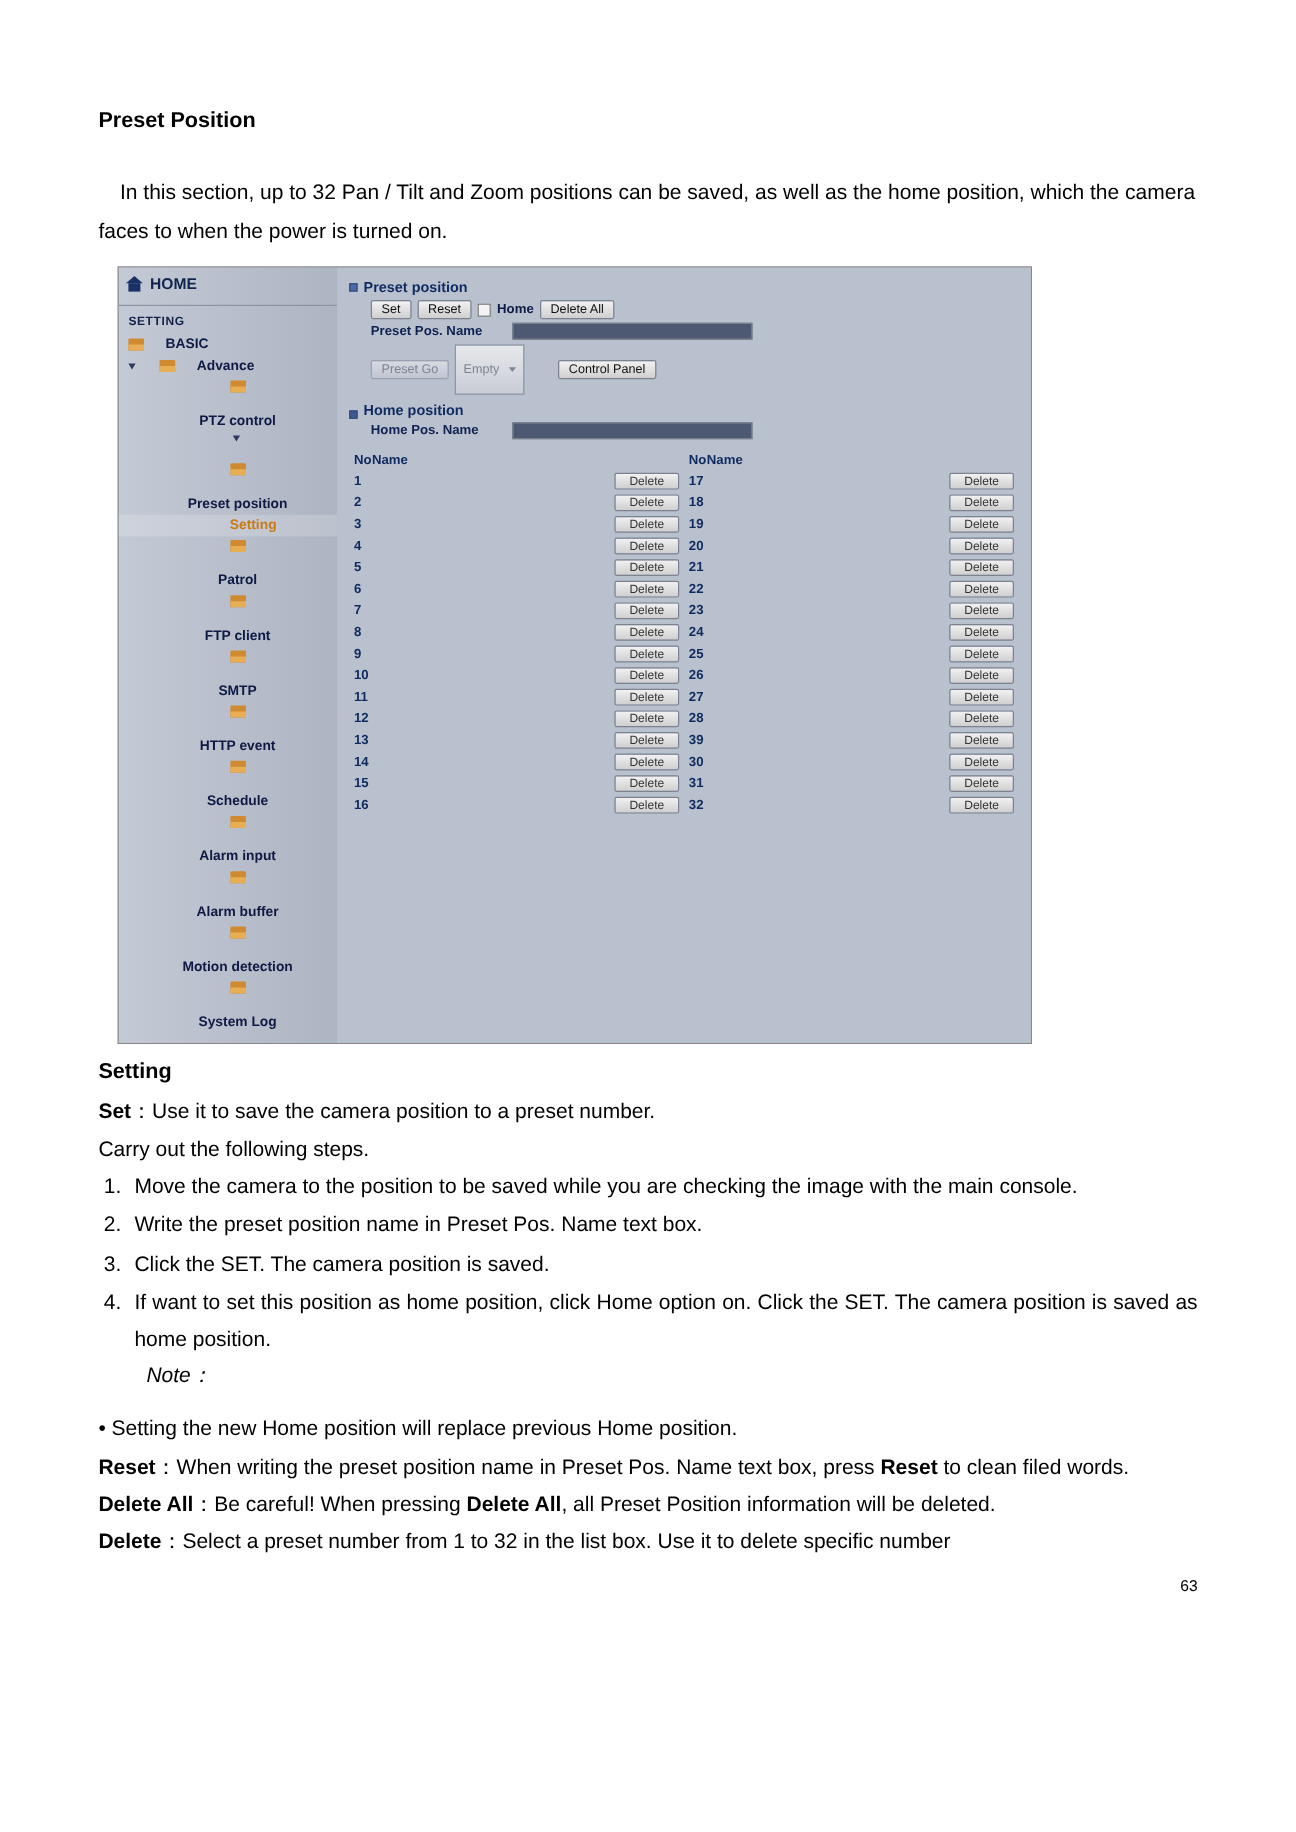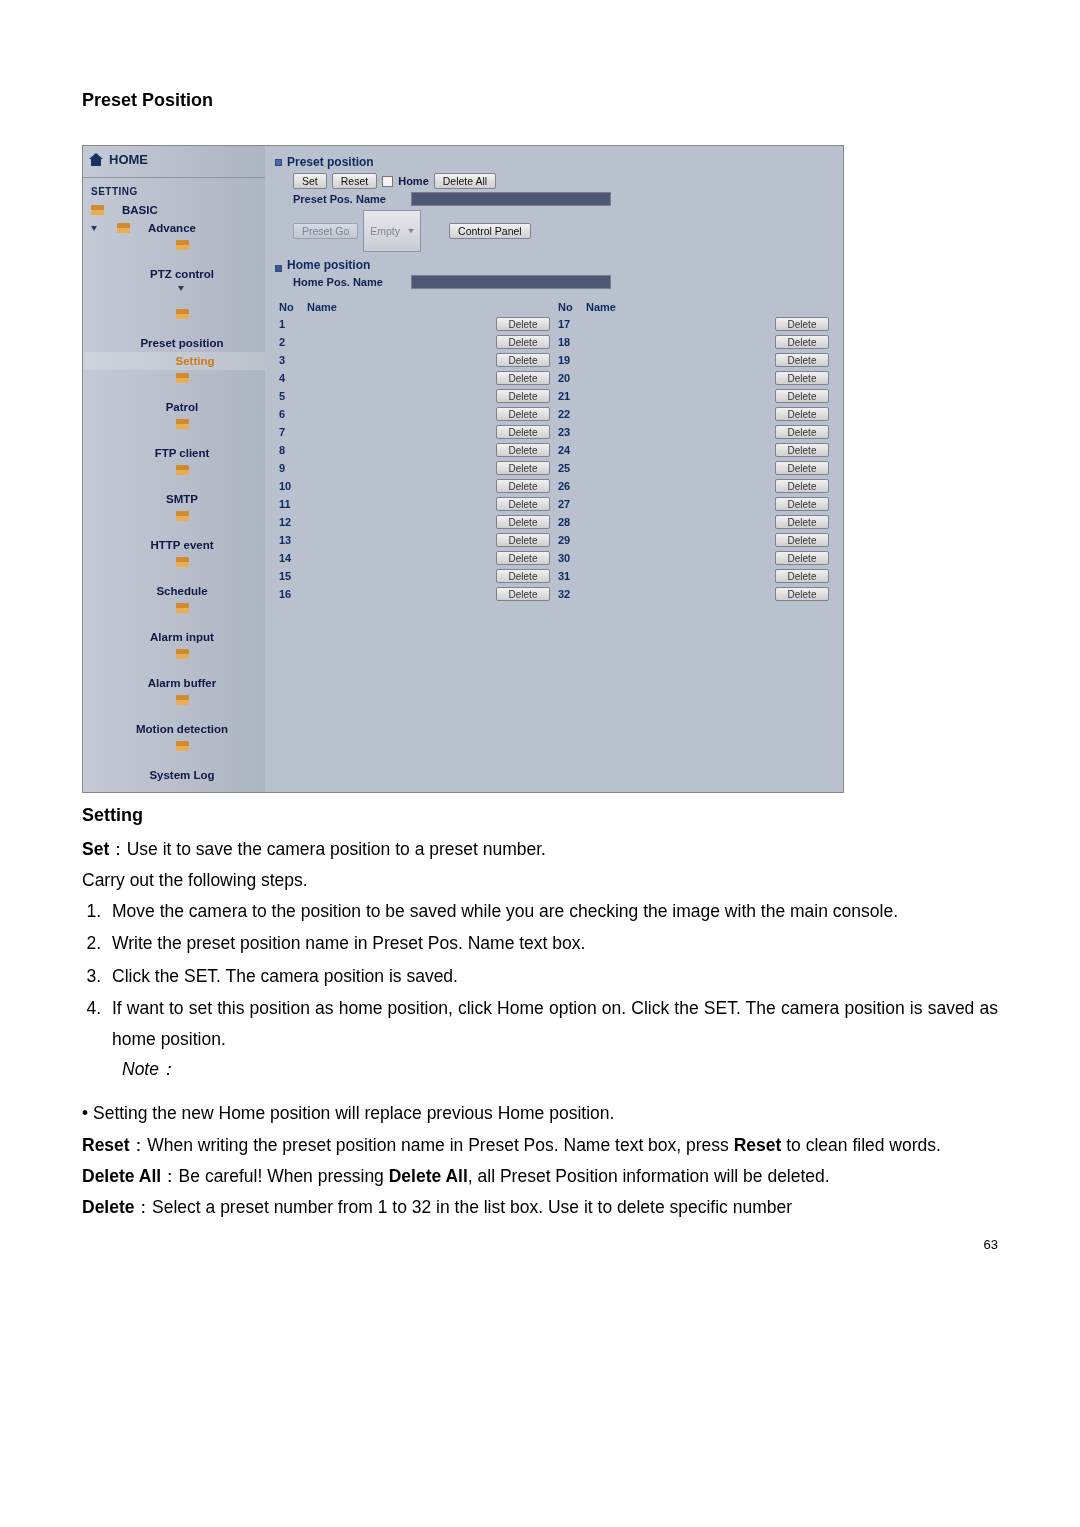--- a/index.html
+++ b/index.html
@@ -54,21 +54,21 @@
       margin-left: 40px;
     }
     .page-num {
       text-align: right;
       font-size: 13px;
       margin-top: 14px;
     }
     
     .shot {
       width: 760px;
-      margin: 6px 0 10px 0;
+      margin: 6px 0 10px 16px;
       border: 1px solid #888;
       display: flex;
       font-size: 11px;
       background: #b9c0ce;
       position: relative;
     }
     .shot * { box-sizing: border-box; }
     .sidebar {
       width: 182px;
       background: linear-gradient(to right, #c3c9d5 0%, #aeb5c2 100%);
@@ -239,21 +239,21 @@
     .preset-col {
       flex: 1;
     }
     .preset-head {
       display: flex;
       padding: 2px 4px;
       color: #0f2a5f;
       font-weight: bold;
       font-size: 11px;
     }
-    .col-no { width: 28px; }
+    .col-no { width: 15px; }
     .col-name { flex: 1; }
     .col-act { width: 56px; }
     .preset-row {
       display: flex;
       align-items: center;
       padding: 0px 4px;
       height: 18px;
     }
     .preset-row .rn {
       width: 28px;
@@ -277,20 +277,21 @@
       line-height: 13px;
     }
   </style>
 </head>
 <body>
 
 <div class="page">
 
   <div class="section-title">Preset Position</div>
 
+  <p class="intro">In this section, up to 32 Pan / Tilt and Zoom positions can be saved, as well as the home position, which the camera faces to when the power is turned on.</p>
 
   <div class="shot">
 
     <div class="sidebar">
       <div class="home-row">
         <span class="home-icon"></span>
         <span>HOME</span>
       </div>
       <div class="section-head">SETTING</div>
       <div class="nav-item">
@@ -531,21 +532,21 @@
               <span class="rn">27</span>
               <span class="pn"></span>
               <span class="del">Delete</span>
             </div>
             <div class="preset-row">
               <span class="rn">28</span>
               <span class="pn"></span>
               <span class="del">Delete</span>
             </div>
             <div class="preset-row">
-              <span class="rn">29</span>
+              <span class="rn">39</span>
               <span class="pn"></span>
               <span class="del">Delete</span>
             </div>
             <div class="preset-row">
               <span class="rn">30</span>
               <span class="pn"></span>
               <span class="del">Delete</span>
             </div>
             <div class="preset-row">
               <span class="rn">31</span>

